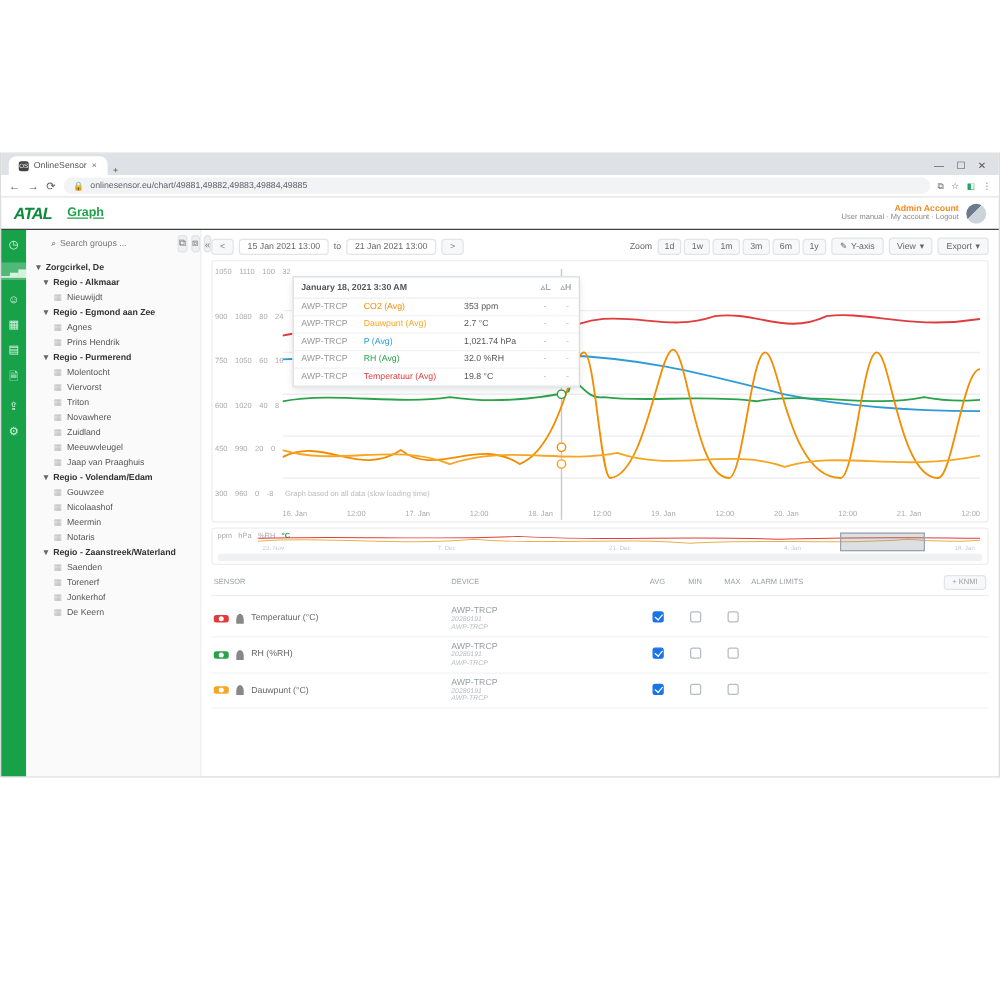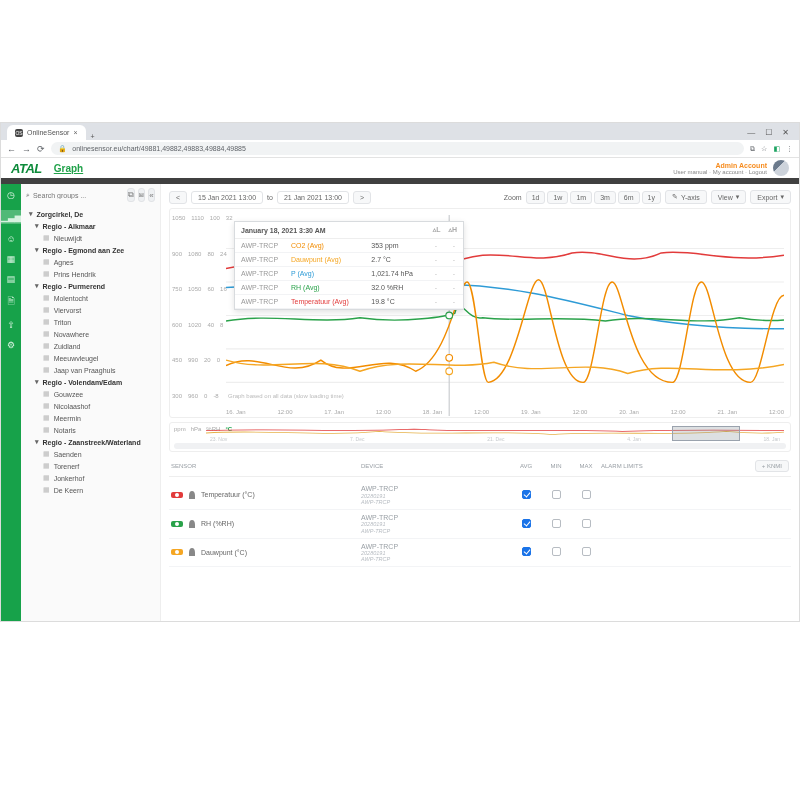--- a/index.html
+++ b/index.html
@@ -15,33 +15,33 @@
   .tab .x { color: #666; }
   .newtab { width: 14px; text-align: center; color: #555; }
   .winbtns { margin-left: auto; display: flex; gap: 10px; padding-right: 10px; color: #555; font-size: 8px; align-items: center; height: 15px; }
   .addrbar { height: 18px; background: #fff; border-bottom: 1px solid #e3e3e3; display: flex; align-items: center; padding: 0 6px; gap: 6px; }
   .navbtn { color: #5f6368; font-size: 9px; }
   .addr { flex: 1; background: #f1f3f4; border-radius: 9px; height: 13px; display: flex; align-items: center; padding: 0 8px; color: #5f6368; gap: 5px; }
   .addr .lock { font-size: 7px; }
   .exticons { display: flex; gap: 6px; color: #5f6368; }
 
   
-  .apphdr { height: 26px; display: flex; align-items: center; padding: 0 10px; border-bottom: 6px solid #404040; }
+  .apphdr { height: 26px; display: flex; align-items: center; padding: 0 10px; border-bottom: 1px solid #404040; }
   .logo { font-weight: 900; font-style: italic; color: #0d8a3a; font-size: 13px; letter-spacing: -0.5px; }
   .pagetitle { color: #21a24a; font-weight: 600; margin-left: 12px; font-size: 10px; text-decoration: underline; }
   .acct { margin-left: auto; text-align: right; font-size: 6px; color: #888; }
   .acct .name { color: #f68c1f; font-weight: 600; font-size: 7px; }
   .avatar { width: 16px; height: 16px; border-radius: 50%; background: linear-gradient(135deg,#6b7a8c 40%,#cdd3db 40%); margin-left: 6px; }
 
   
   .main { display: flex; height: calc(100% - 17px - 18px - 26px); }
   .rail { width: 20px; background: #17a24a; display: flex; flex-direction: column; align-items: center; padding-top: 6px; gap: 10px; color: #d6f2df; font-size: 9px; }
   .rail .active { background: rgba(255,255,255,.25); width: 100%; text-align: center; padding: 2px 0; }
   .sidebar { width: 140px; border-right: 1px solid #eee; background: #fafafa; display: flex; flex-direction: column; }
-  .search { display: flex; align-items: center; padding: 4px 5px; gap: 3px; }
+  .search { display: flex; align-items: center; padding: 4px 20px; gap: 3px; }
   .search input { flex: 1; border: none; background: transparent; font-size: 7px; color: #777; outline: none; }
   .sqbtn { width: 14px; height: 14px; background: #eef0f2; border: 1px solid #e1e3e6; border-radius: 3px; display: inline-flex; align-items: center; justify-content: center; font-size: 8px; color: #777; }
   .tree { overflow: auto; padding: 2px 0 6px 0; font-size: 7px; color: #555; }
   .tree .node { padding: 2px 4px 2px 8px; display: flex; align-items: center; gap: 4px; cursor: pointer; }
   .tree .node.bold { font-weight: 700; color: #333; }
   .tree .leaf { padding-left: 22px; }
   .tree .sub { padding-left: 14px; }
   .caret { font-size: 7px; color: #666; }
   .hash { color: #bbb; }
 

